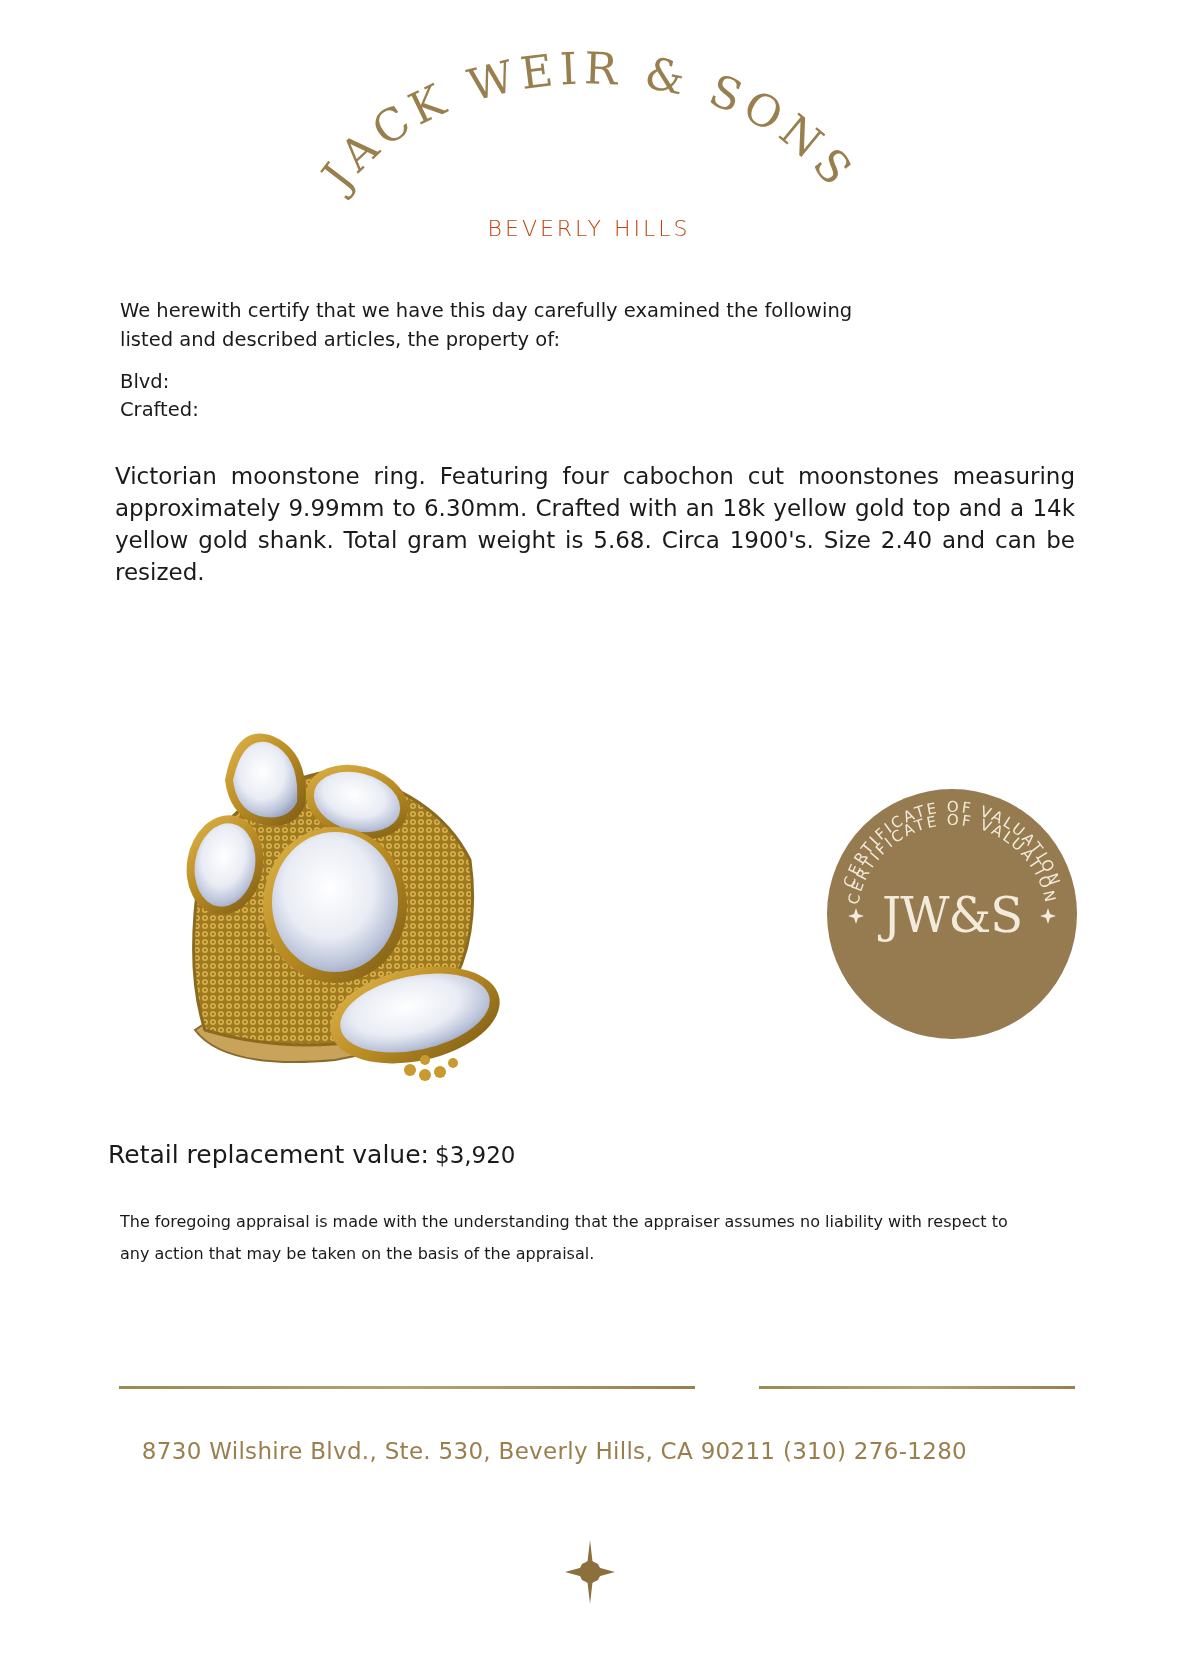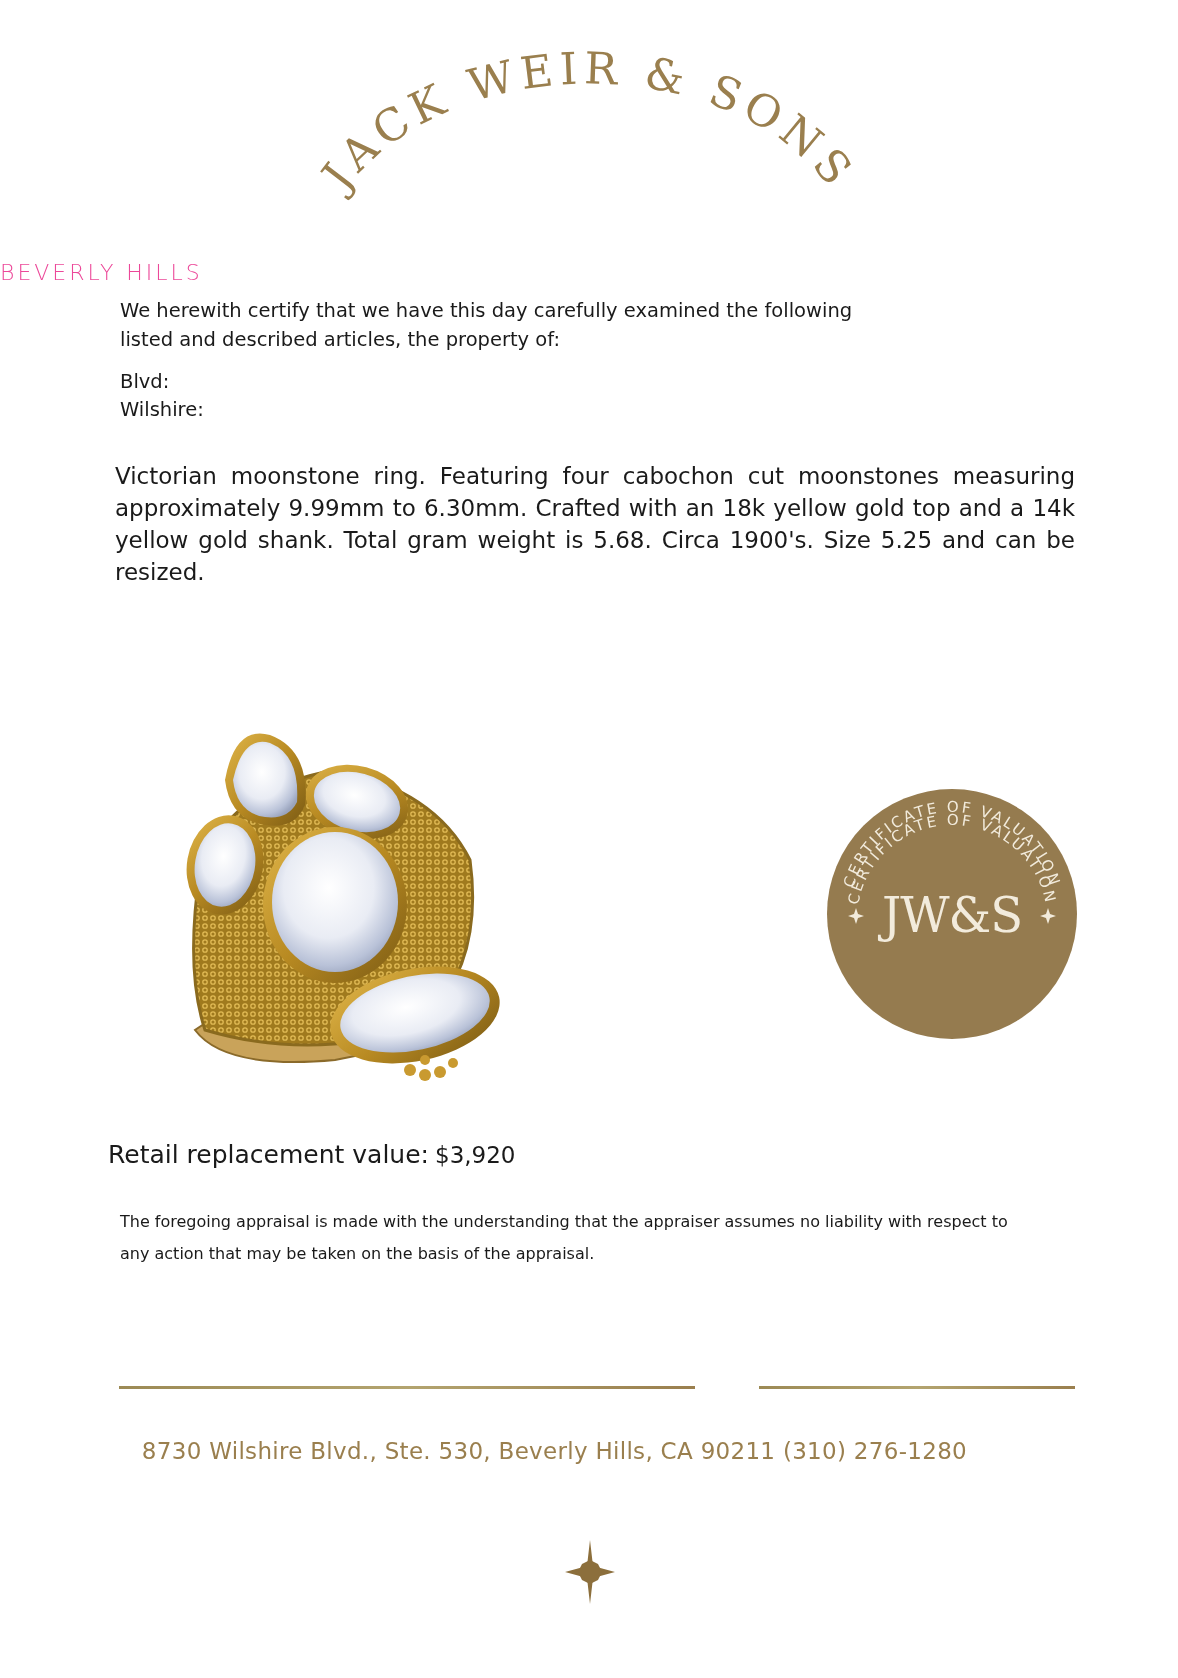--- a/index.html
+++ b/index.html
@@ -1,21 +1,21 @@
 <!DOCTYPE html>
 <html><head>
 <meta charset="utf-8">
 <style>
   html, body { margin:0; padding:0; background:#ffffff; }
   body { width:1178px; height:1678px; position:relative; overflow:hidden;
          font-family:"DejaVu Sans", sans-serif; color:#1a1a1a; }
   .abs { position:absolute; }
   #logo { left:300px; top:70px; width:578px; height:200px; }
   #logo svg { width:100%; height:100%; overflow:visible; }
-  #city { left:0; width:1178px; top:216px; font-size:22px; letter-spacing:3px; color:#ec4899; font-family:"DejaVu Sans", sans-serif; font-weight:300;margin-top:44px; }
+  #city { left:0; width:1178px; top:216px; text-align:center; font-size:22px; letter-spacing:3px; color:#c2410c; font-family:"DejaVu Sans", sans-serif; font-weight:300; }
   #intro { left:120px; top:296px; width:760px; font-size:19.5px; line-height:29px; }
   #fields { left:120px; top:368px; font-size:19.5px; line-height:28px; }
   #desc { left:115px; top:460px; width:960px; font-size:23px; line-height:32px; text-align:justify; text-align-last:left; }
   #ring { left:185px; top:730px; width:340px; height:380px; }
   #seal { left:826px; top:788px; width:252px; height:252px; }
   #retail { left:108px; top:1140px; font-size:25px; }
   #retail .val { font-size:23px; margin-left:6px; }
   #disclaimer { left:120px; top:1206px; width:920px; font-size:16px; line-height:32px; }
   .sigline { top:1386px; height:3px; background:linear-gradient(90deg,#9c8a55,#b3a46f 50%,#9a7f4e); }
   #sig1 { left:119px; width:576px; }
@@ -35,24 +35,24 @@
       <textPath href="#arcPath" startOffset="50%" text-anchor="middle">JACK WEIR &amp; SONS</textPath>
     </text>
   </svg>
 </div>
 <div id="city" class="abs">BEVERLY HILLS</div>
 
 <div id="intro" class="abs">We herewith certify that we have this day carefully examined the following listed and described articles, the property of:</div>
 
 <div id="fields" class="abs">
   <div>Blvd:</div>
-  <div>Wilshire:</div>
+  <div>Crafted:</div>
 </div>
 
-<div id="desc" class="abs">Victorian moonstone ring. Featuring four cabochon cut moonstones measuring approximately 9.99mm to 6.30mm. Crafted with an 18k yellow gold top and a 14k yellow gold shank. Total gram weight is 5.68. Circa 1900's. Size 5.25 and can be resized.</div>
+<div id="desc" class="abs">Victorian moonstone ring. Featuring four cabochon cut moonstones measuring approximately 9.99mm to 6.30mm. Crafted with an 18k yellow gold top and a 14k yellow gold shank. Total gram weight is 5.68. Circa 1900's. Size 2.40 and can be resized.</div>
 
 <div id="ring" class="abs" role="img" aria-label="Victorian moonstone ring with four cabochon moonstones in gold filigree setting">
   <svg viewBox="0 0 340 380" width="340" height="380">
     <defs>
       <radialGradient id="moon" cx="45%" cy="40%" r="65%">
         <stop offset="0%" stop-color="#ffffff"></stop>
         <stop offset="55%" stop-color="#e9ecf4"></stop>
         <stop offset="85%" stop-color="#b9c2d8"></stop>
         <stop offset="100%" stop-color="#9aa4bd"></stop>
       </radialGradient>

